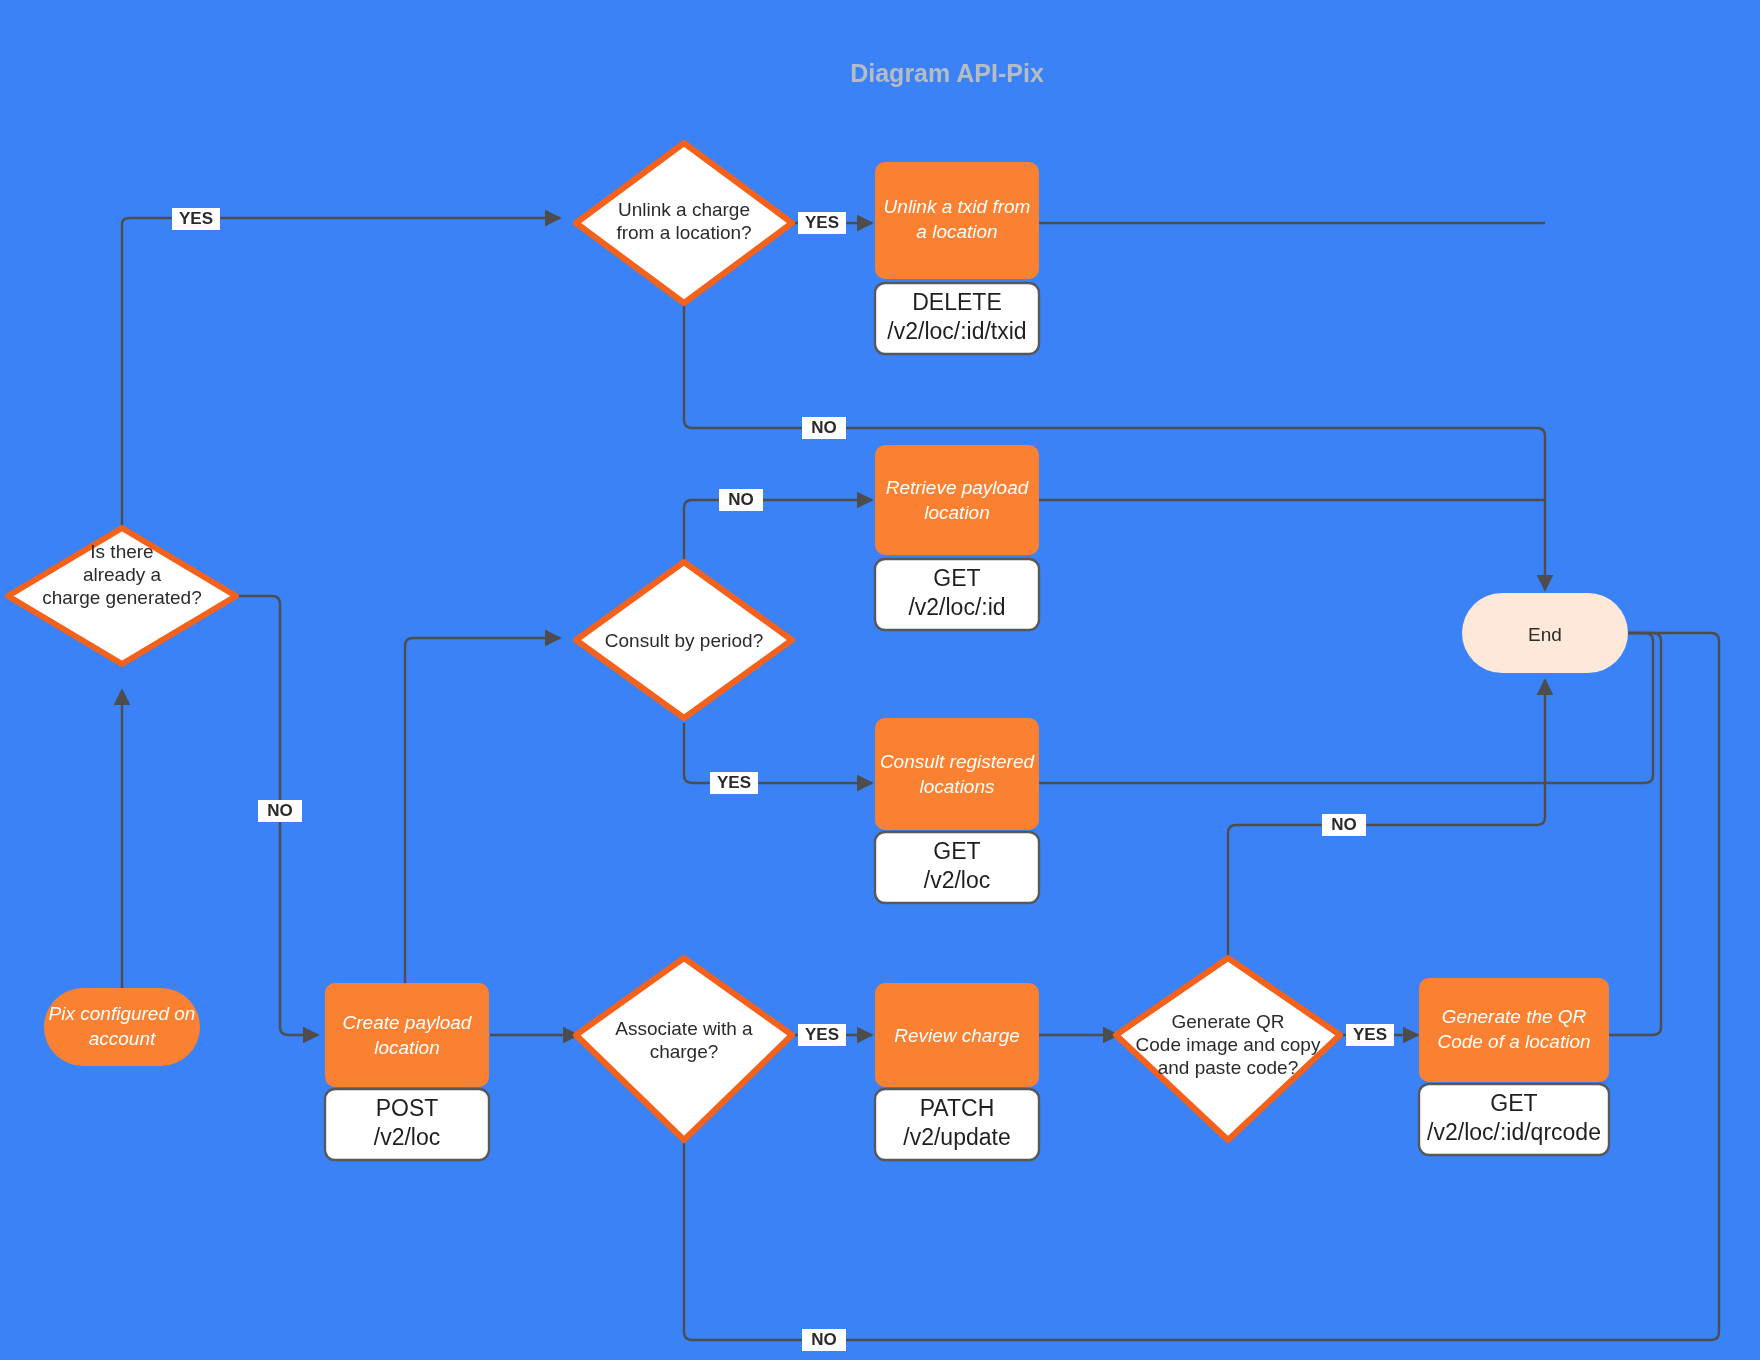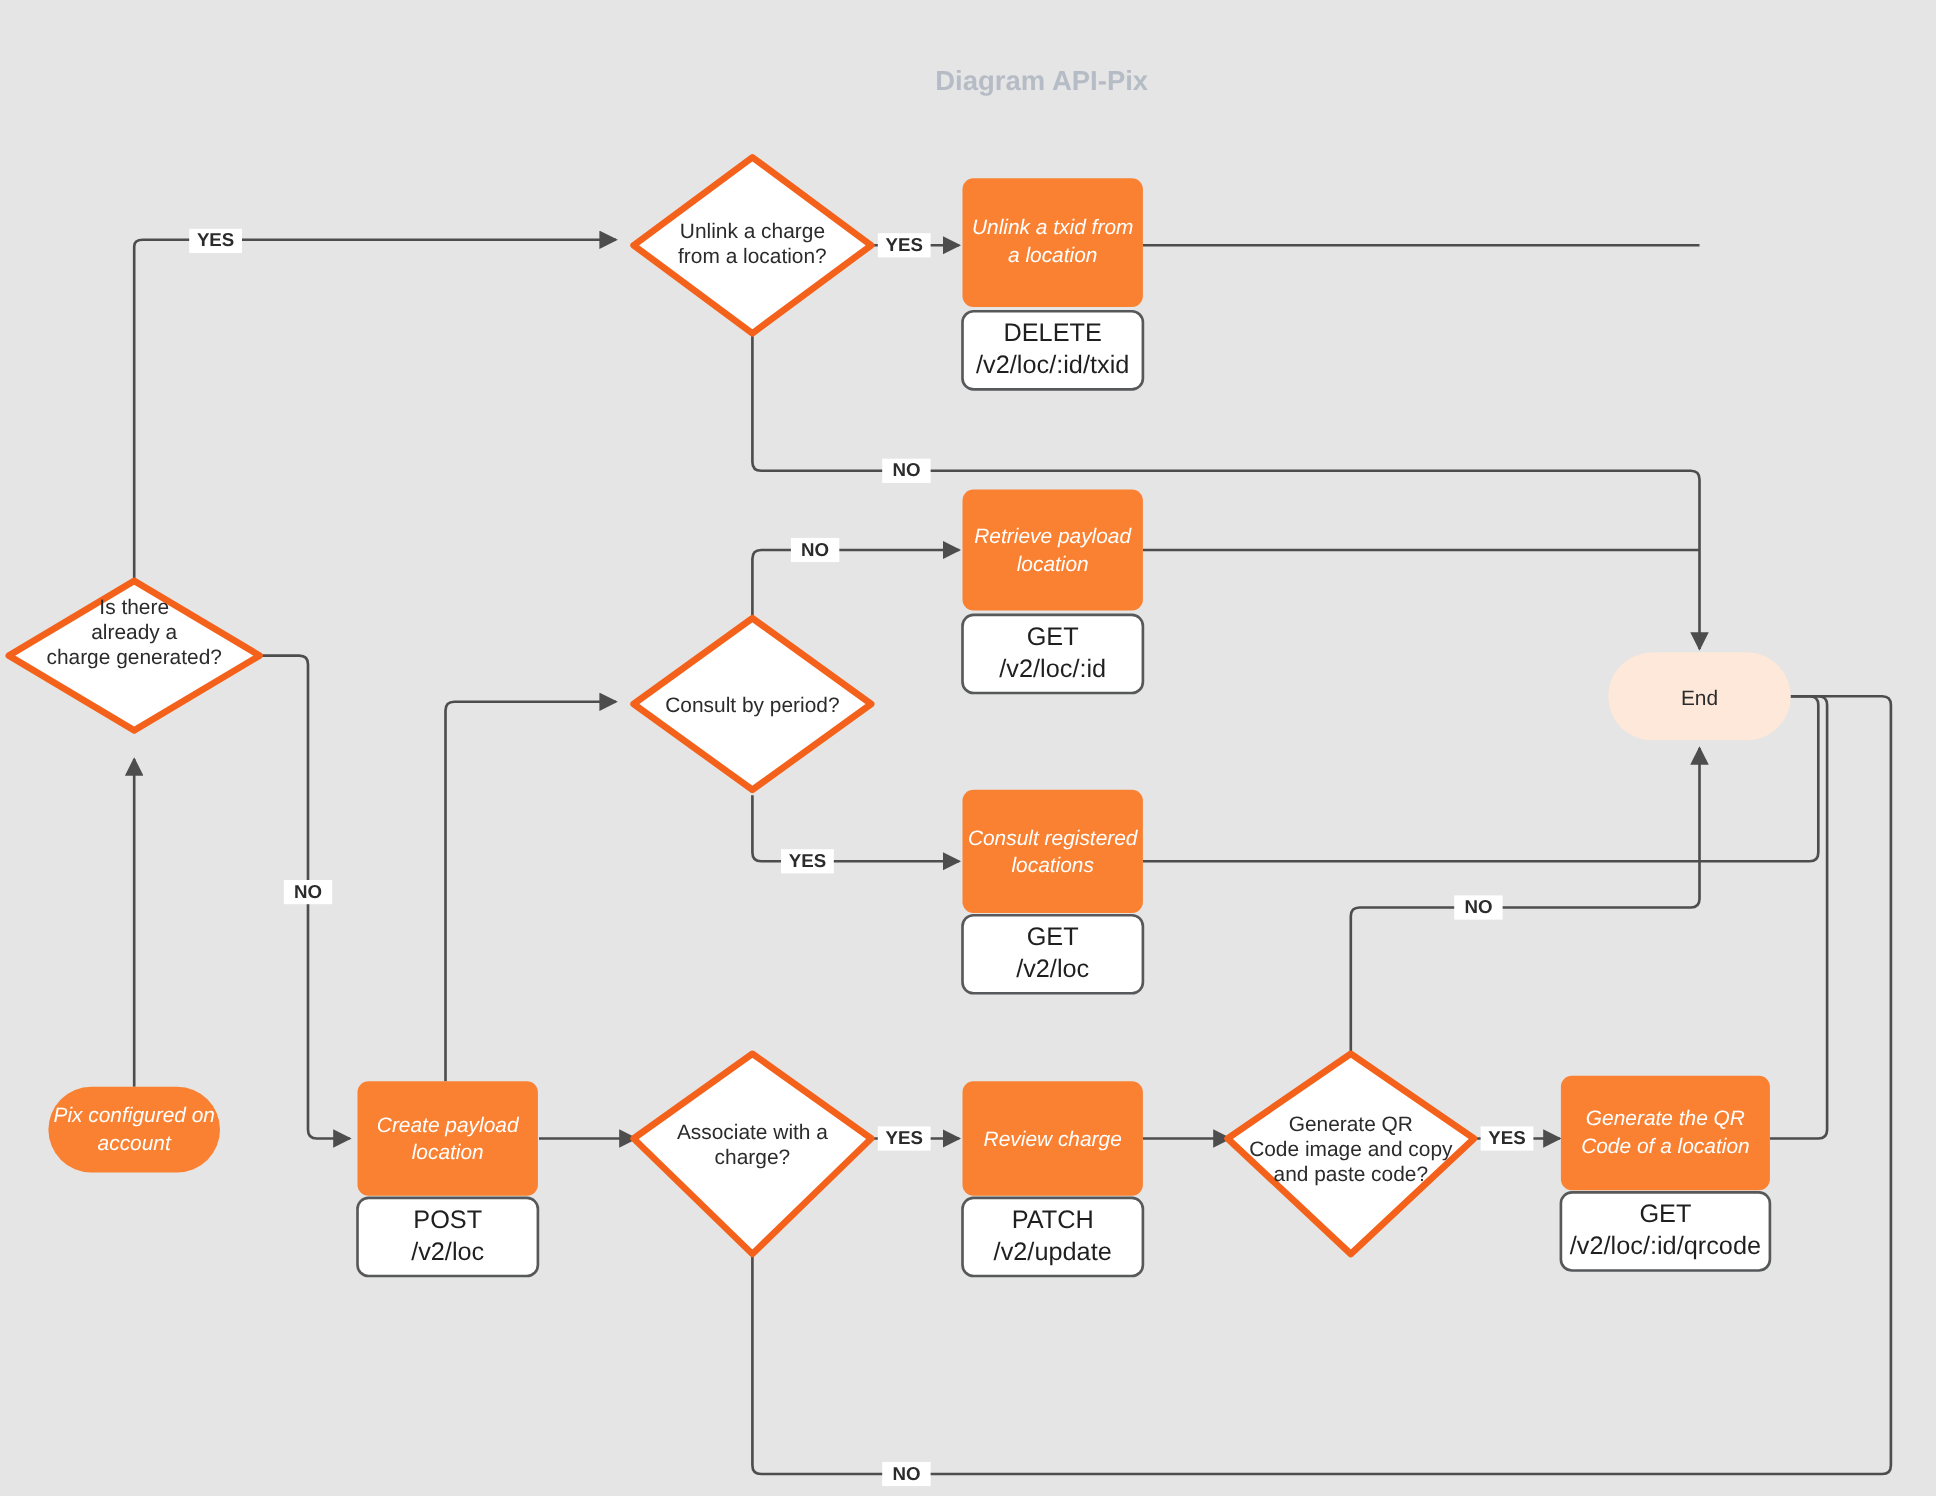--- a/index.html
+++ b/index.html
@@ -7,21 +7,21 @@
     padding: 0;
     background: #ffffff;
   }
   body {
     font-family: "Liberation Sans", sans-serif;
   }
   #canvas {
     position: relative;
     width: 1760px;
     height: 1360px;
-    background: #e5e5e5;
+    background: #3b82f6;
     overflow: hidden;
   }
   #flow {
     position: absolute;
     top: 0;
     left: 0;
     width: 1760px;
     height: 1360px;
   }
   .diagram-title {

